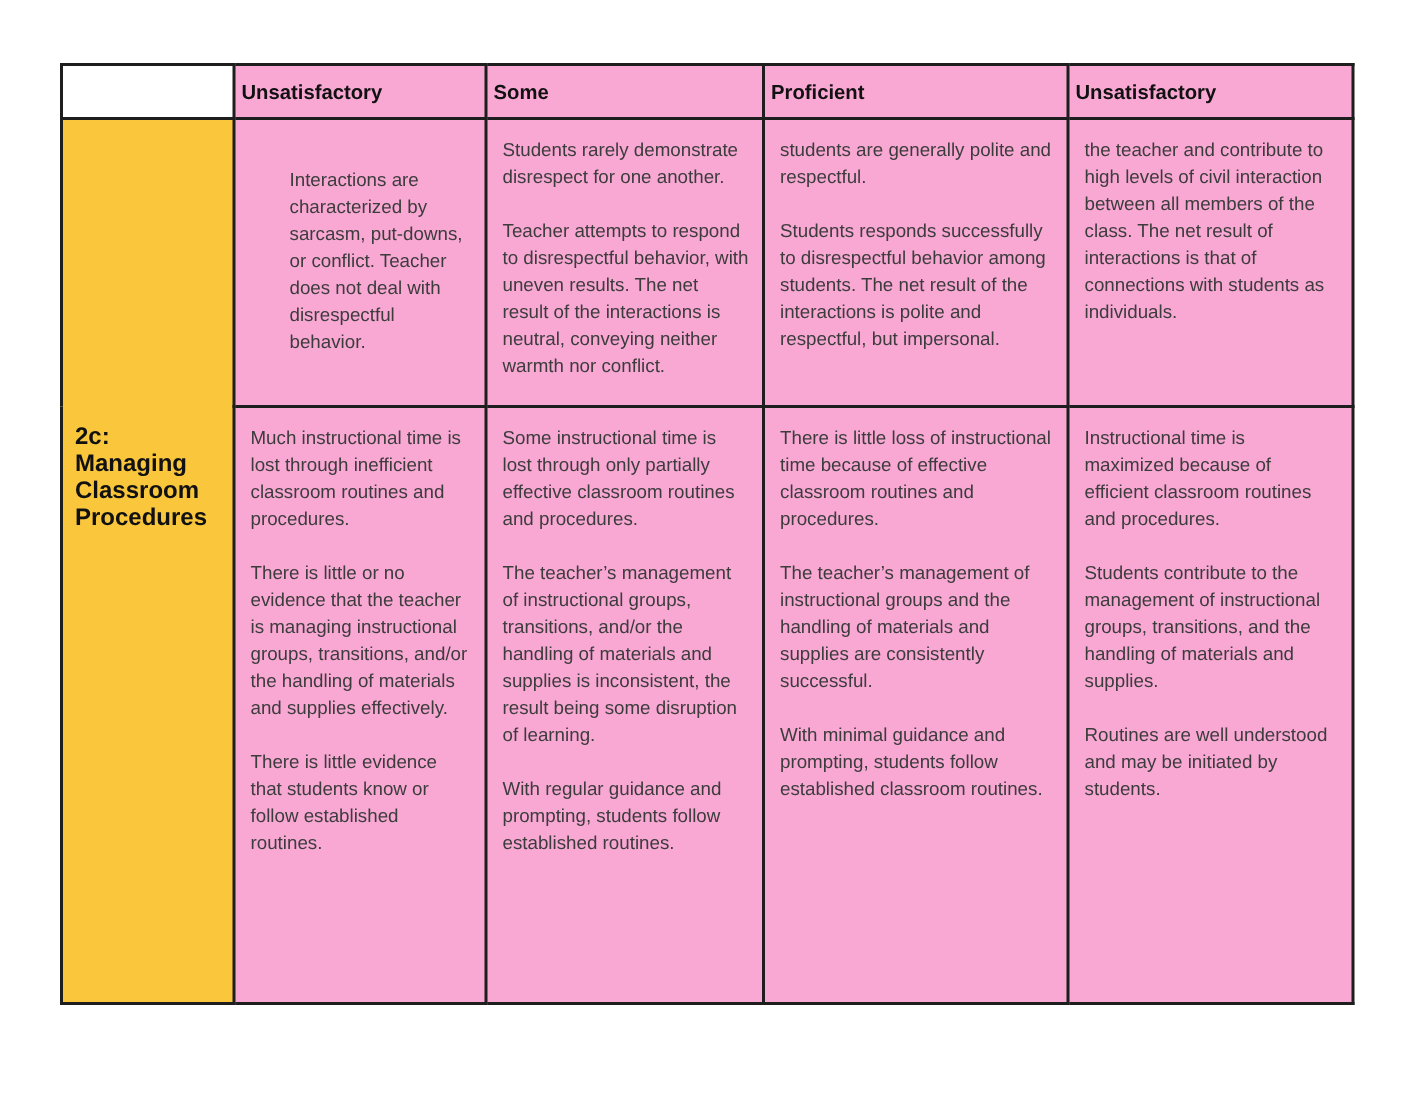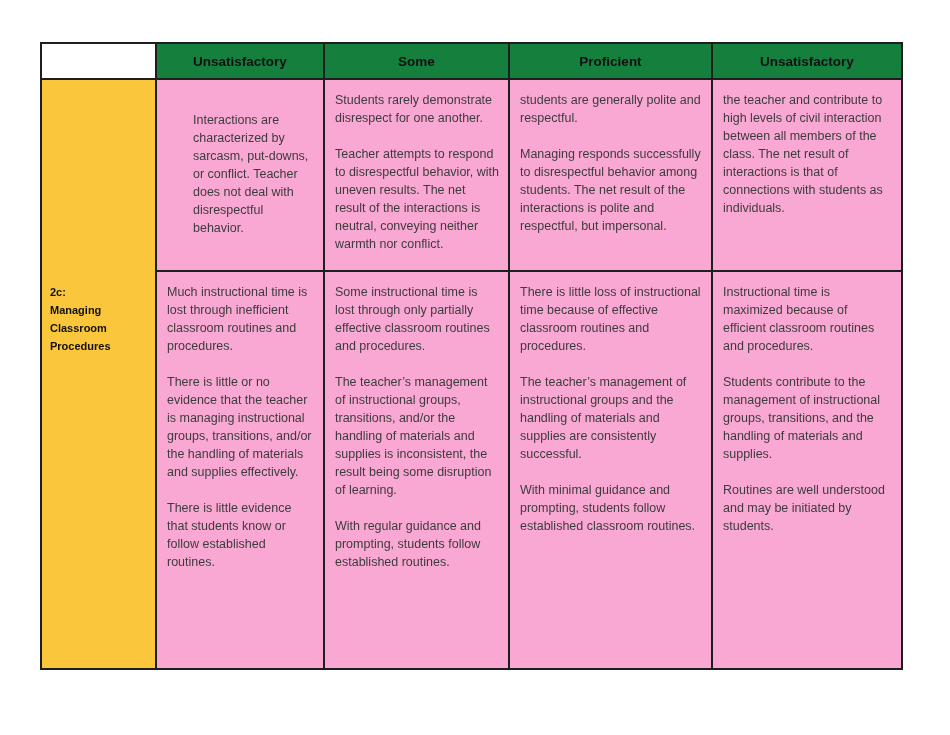--- a/index.html
+++ b/index.html
@@ -27,32 +27,32 @@
     box-sizing: border-box;
   }
   tr.head-row { height: 36px; }
   tr.body-row-1 { height: 192px; }
   tr.body-row-2 { height: 398px; }
   td.corner {
     border: none;
     background: #ffffff;
   }
   th.colhead {
-    background: #15803d;
+    background: #f9a8d4;
     color: #111111;
     font-size: 13.5px;
     font-weight: bold;
-    text-align: center;
+    text-align: left;
     vertical-align: middle;
     padding: 0 4px;
   }
   td.rowhead {
     background: #F9C63C;
     color: #111111;
-    font-size: 11px;
+    font-size: 16px;
     font-weight: bold;
     line-height: 18px;
     vertical-align: top;
     padding: 203px 6px 0 8px;
     white-space: pre-line;
   }
   td.cell {
     background: #f9a8d4;
     color: #3c3c3c;
     font-size: 12.5px;
@@ -90,21 +90,21 @@
         <td class="rowhead" rowspan="2">2c:
 Managing
 Classroom
 Procedures</td>
         <td class="cell offset-top">Interactions are characterized by sarcasm, put-downs, or conflict. Teacher does not deal with disrespectful behavior.</td>
         <td class="cell">Students rarely demonstrate disrespect for one another.
 
 Teacher attempts to respond to disrespectful behavior, with uneven results. The net result of the interactions is neutral, conveying neither warmth nor conflict.</td>
         <td class="cell">students are generally polite and respectful.
 
-Managing responds successfully to disrespectful behavior among students. The net result of the interactions is polite and respectful, but impersonal.</td>
+Students responds successfully to disrespectful behavior among students. The net result of the interactions is polite and respectful, but impersonal.</td>
         <td class="cell">the teacher and contribute to high levels of civil interaction between all members of the class. The net result of interactions is that of connections with students as individuals.</td>
       </tr>
       <tr class="body-row-2">
         <td class="cell">Much instructional time is lost through inefficient classroom routines and procedures.
 
 There is little or no evidence that the teacher is managing instructional groups, transitions, and/or the handling of materials and supplies effectively.
 
 There is little evidence that students know or follow established routines.</td>
         <td class="cell">Some instructional time is lost through only partially effective classroom routines and procedures.
 

